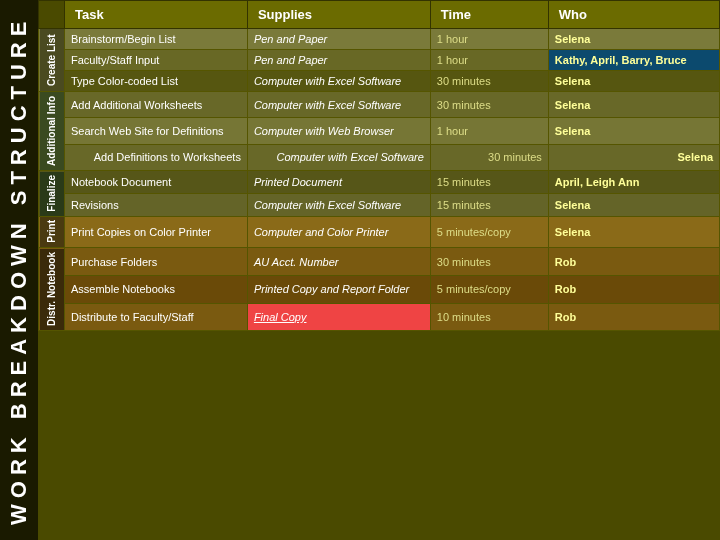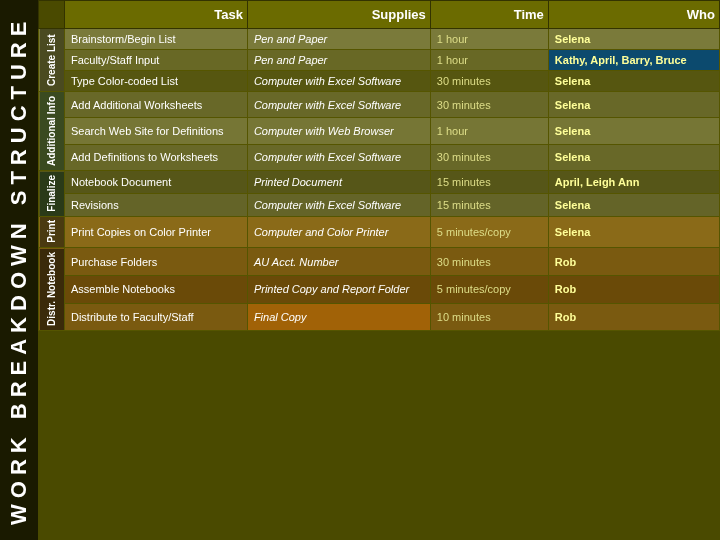--- a/index.html
+++ b/index.html
@@ -57,22 +57,22 @@
     col.col-task    { width: 155px; }
     col.col-supply  { width: 155px; }
     col.col-time    { width: 100px; }
     col.col-who     { width: 145px; }
 
     thead th {
       background: #6b6b00;
       color: #ffffff;
       font-weight: bold;
       font-size: 13px;
-      padding: 6px 4px;
-      text-align: right;
+      padding: 6px 10px;
+      text-align: left;
       border: 1px solid #333300;
     }
 
     thead th.col-section-header {
       background: #4a4a00;
     }
 
     tbody td {
       border: 1px solid #555500;
       padding: 4px 6px;
@@ -162,21 +162,21 @@
               <td class="supply-cell" style="background: rgb(104, 104, 40);">Computer with Excel Software</td>
               <td class="time-cell" style="background: rgb(104, 104, 40);">30 minutes</td>
               <td class="who-cell" style="background: rgb(104, 104, 40);">Selena</td>
             </tr>
             <tr style="background: rgb(118, 118, 53);">
               <td class="task-cell" style="background: rgb(118, 118, 53);">Search Web Site for Definitions</td>
               <td class="supply-cell" style="background: rgb(118, 118, 53);">Computer with Web Browser</td>
               <td class="time-cell" style="background: rgb(118, 118, 53);">1 hour</td>
               <td class="who-cell" style="background: rgb(118, 118, 53);">Selena</td>
             </tr>
-            <tr style="background: rgb(104, 104, 40);">
+            <tr style="background: rgb(104, 104, 40); text-align: right;">
               <td class="task-cell" style="background: rgb(104, 104, 40);">Add Definitions to Worksheets</td>
               <td class="supply-cell" style="background: rgb(104, 104, 40);">Computer with Excel Software</td>
               <td class="time-cell" style="background: rgb(104, 104, 40);">30 minutes</td>
               <td class="who-cell" style="background: rgb(104, 104, 40);">Selena</td>
             </tr>
             <tr style="background: rgb(86, 86, 24);">
               <td rowspan="2" class="section-cell" style="background: rgb(42, 58, 24);">Finalize</td>
               <td class="task-cell" style="background: rgb(86, 86, 24);">Notebook Document</td>
               <td class="supply-cell" style="background: rgb(86, 86, 24);">Printed Document</td>
               <td class="time-cell" style="background: rgb(86, 86, 24);">15 minutes</td>
@@ -203,21 +203,21 @@
               <td class="who-cell" style="background: rgb(122, 90, 16);">Rob</td>
             </tr>
             <tr style="background: rgb(106, 74, 8);">
               <td class="task-cell" style="background: rgb(106, 74, 8);">Assemble Notebooks</td>
               <td class="supply-cell" style="background: rgb(106, 74, 8);">Printed Copy and Report Folder</td>
               <td class="time-cell" style="background: rgb(106, 74, 8);">5 minutes/copy</td>
               <td class="who-cell" style="background: rgb(106, 74, 8);">Rob</td>
             </tr>
             <tr style="background: rgb(122, 90, 16);">
               <td class="task-cell" style="background: rgb(122, 90, 16);">Distribute to Faculty/Staff</td>
-              <td class="supply-cell" style="background: #a16207;">Final Copy</td>
+              <td class="supply-cell" style="background: #ef4444; text-decoration: underline;">Final Copy</td>
               <td class="time-cell" style="background: rgb(122, 90, 16);">10 minutes</td>
               <td class="who-cell" style="background: rgb(122, 90, 16);">Rob</td>
             </tr>
           </tbody>
       </table>
     </div>
   </div>
 </div>
 
 </body></html>

